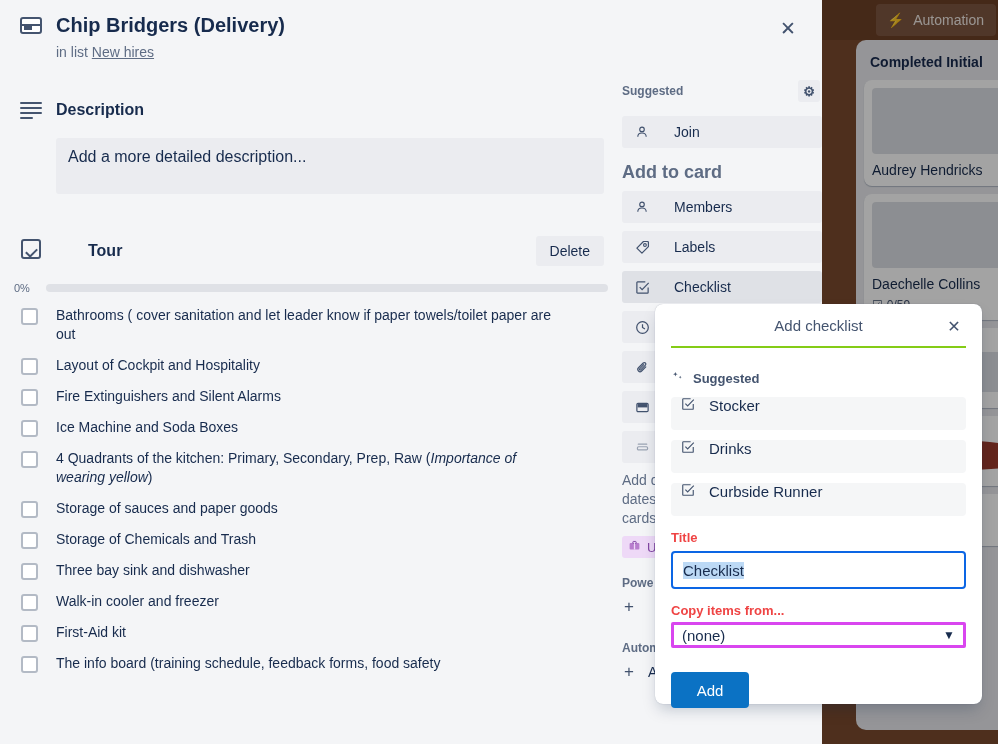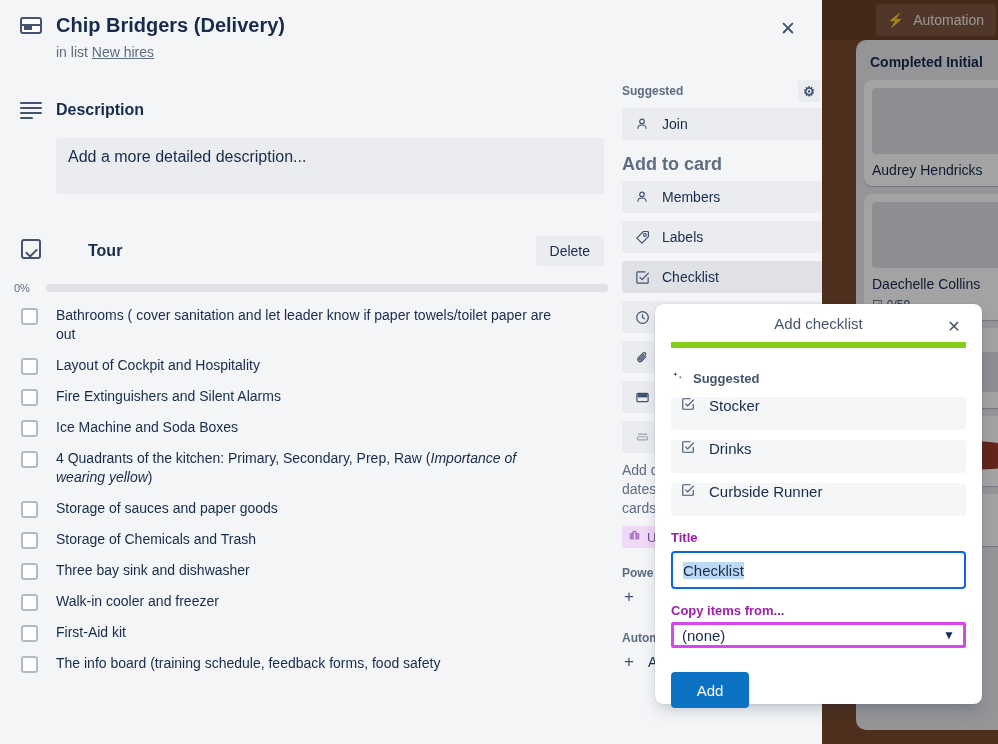--- a/index.html
+++ b/index.html
@@ -154,24 +154,24 @@
   .side-head {
     display:flex; align-items:center; justify-content:space-between;
     font-size:12px; font-weight:bold; color:#5e6c84; padding:0 2px 6px 0;
   }
   .gear-btn {
     width:22px;height:22px;border-radius:3px;background:#ebecf0;
     display:flex;align-items:center;justify-content:center;color:#42526e;font-size:13px;
   }
   .side-label { font-size:18px; font-weight:bold; color:#5e6c84; margin:14px 0 6px 0; }
   .side-btn {
-    display:flex; align-items:center; gap:12px;
+    display:flex; align-items:center; gap:24px;
     height:32px; padding:0 12px; margin-bottom:8px;
     background:#ebecf0; border-radius:3px;
-    font-size:14px; color:#172b4d;
+    font-size:14px; color:#172b4d;margin-top:8px;
   }
   .side-btn.active { background:#dfe1e6; }
   .side-ico { width:16px; display:flex; align-items:center; justify-content:center; color:#42526e; }
   .side-note { font-size:14px; color:#5e6c84; line-height:19px; margin-top:6px;}
   .chip-u {
     display:inline-flex; align-items:center; gap:6px; margin-top:8px;
     background:#eed9f7; color:#8246a3; border-radius:3px; padding:3px 6px; font-size:13px;
   }
   .side-sec-title { font-size:12px; font-weight:bold; color:#5e6c84; margin-top:18px; }
   .side-add {
@@ -182,41 +182,41 @@
 
   
   .popover {
     position:absolute; left:655px; top:304px; width:327px; height:400px;
     background:#ffffff; border-radius:8px;
     box-shadow: 0 8px 16px -4px rgba(9,30,66,.25), 0 0 1px rgba(9,30,66,.31);
     padding: 0 16px;
   }
   .pop-head {
     height:44px; display:flex; align-items:center; justify-content:center;
-    position:relative; border-bottom:6px solid #84cc16;
+    position:relative; border-bottom:2px solid #84cc16;
     font-size:15px; color:#44546f;
   }
   .pop-close {
     position:absolute; right:0; top:11px; width:24px;height:24px;
     display:flex;align-items:center;justify-content:center;
     color:#44546f; font-size:16px; line-height:1;
   }
   .pop-sug {
     display:flex; align-items:center; gap:8px;
     margin-top:22px; font-size:13px; font-weight:bold; color:#44546f;
   }
   .sparkle { font-size:12px; color:#44546f; }
   .sug-item {
     display:flex; align-items:flex-start; gap:14px;
     height:33px; margin-top:10px; padding:0 10px;
     background:#f5f6f7; border-radius:4px;
     font-size:15px; color:#172b4d;
   }
   .sug-ico { color:#44546f; font-size:14px; display:flex; }
-  .field-label { font-size:13px; font-weight:bold; color:#a21caf; margin-top:14px; }
+  .field-label { font-size:13px; font-weight:bold; color:#ef4444; margin-top:14px; }
   .title-input {
     width:100%; height:38px; margin-top:6px;
     border:2px solid #0c66e4; border-radius:4px;
     padding:0 10px; font-size:15px; color:#172b4d;
     display:flex; align-items:center;
     font-family:"Liberation Sans", sans-serif;
   }
   .sel-text { background:#bcd9f5; }
   .copy-select {
     width:100%; height:26px; margin-top:4px;

